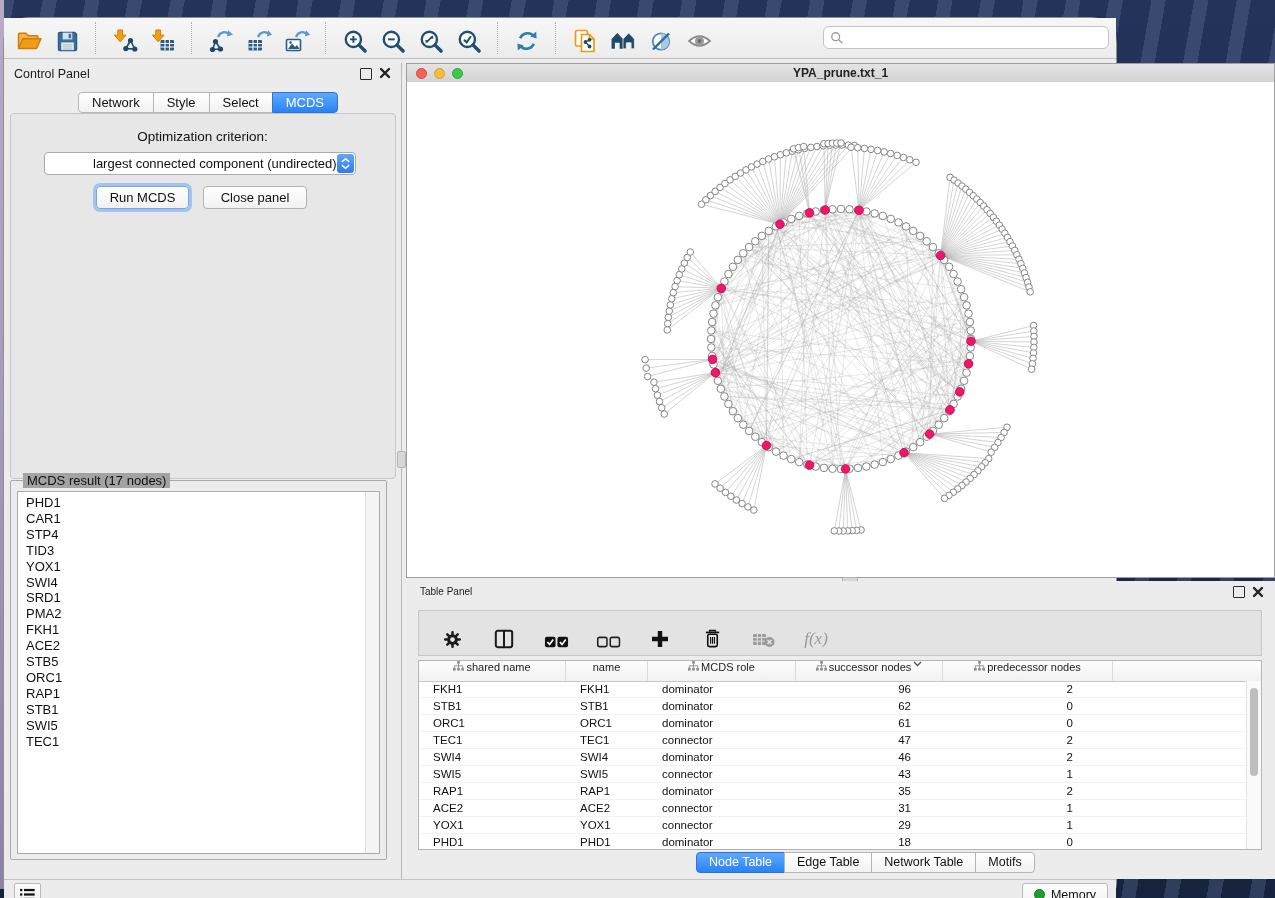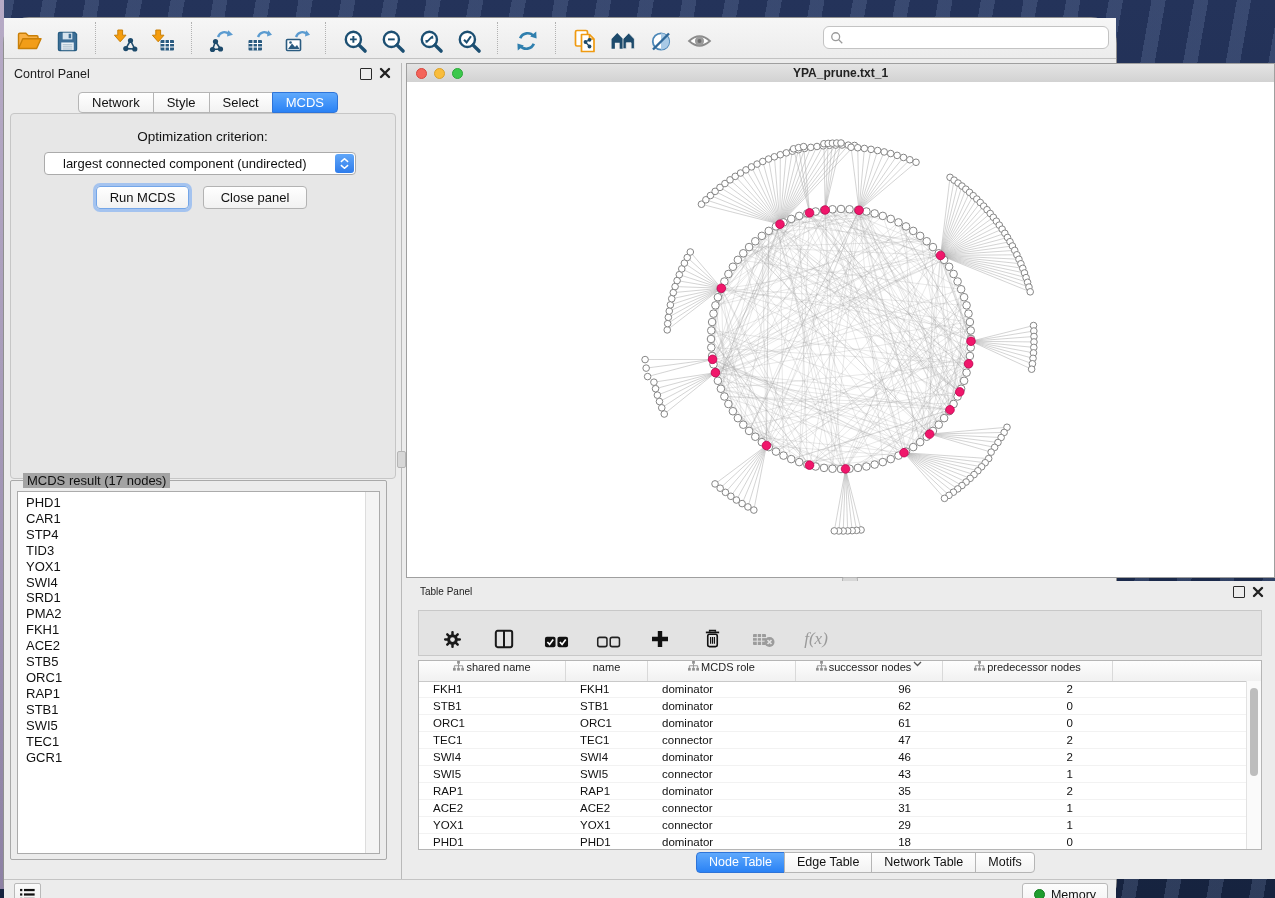--- a/index.html
+++ b/index.html
@@ -35,21 +35,21 @@
     font-size:13px;padding:2px 13px 3px;margin-left:-1px;height:21px;box-sizing:border-box;line-height:15px;}
   .seg .tab:first-child{border-radius:4px 0 0 4px;}
   .seg .tab:last-child{border-radius:0 4px 4px 0;}
   .seg .tab.active{background:linear-gradient(#5fa9fc,#2a82f5);border-color:#2e74d8;color:#fff;}
   .cp-tabs{left:75px;top:29px;}
   .cp-body{position:absolute;left:6px;top:50px;width:384px;height:364px;background:#e7e7e7;
     border:1px solid #c6c6c6;border-radius:4px;}
   .opt-label{position:absolute;left:0;top:66px;width:100%;text-align:center;font-size:13.5px;color:#111;}
   .dropdown{position:absolute;left:40px;top:89px;width:312px;height:23px;background:#fff;border:1px solid #ababab;
     border-radius:4px;box-sizing:border-box;display:flex;align-items:center;}
-  .dropdown .val{flex:1;font-size:13px;padding-left:18px;color:#111;white-space:nowrap;}
+  .dropdown .val{flex:1;font-size:13px;padding-left:18px;color:#111;white-space:nowrap;margin-left:30px;}
   .dd-stepper{width:19px;height:19px;margin-right:1px;border-radius:3px;
     background:linear-gradient(#61a7f9,#2e7ceb);display:flex;flex-direction:column;align-items:center;justify-content:center;gap:1px;}
   .btn{position:absolute;height:23px;background:linear-gradient(#ffffff,#f1f1f1);border:1px solid #b3b3b3;
     border-radius:4px;font-size:13px;color:#111;display:flex;align-items:center;justify-content:center;box-sizing:border-box;}
   .btn-run{left:92px;top:123px;width:93px;box-shadow:0 0 0 3px rgba(110,165,245,.55);border-color:#74a6e8;}
   .btn-closep{left:199px;top:123px;width:104px;}
   .mcds-field{position:absolute;left:6px;top:417px;width:375px;height:378px;border:1px solid #a9a9a9;
     border-radius:2px;background:#ececec;}
   .mcds-legend{position:absolute;left:12px;top:-8px;background:#a3a3a3;padding:0 4px;font-size:13px;color:#111;}
   .mcds-list{position:absolute;left:6px;top:10px;right:6px;bottom:5px;background:#fff;border:1px solid #ababab;overflow:hidden;}
@@ -323,21 +323,20 @@
               <div class="mcds-item">SRD1</div>
               <div class="mcds-item">PMA2</div>
               <div class="mcds-item">FKH1</div>
               <div class="mcds-item">ACE2</div>
               <div class="mcds-item">STB5</div>
               <div class="mcds-item">ORC1</div>
               <div class="mcds-item">RAP1</div>
               <div class="mcds-item">STB1</div>
               <div class="mcds-item">SWI5</div>
               <div class="mcds-item">TEC1</div>
-              <div class="mcds-item">GCR1</div>
             </div>
           <div class="mcds-scroll"></div>
         </div>
       </div>
     </div>
 
     <div class="vgrip"></div>
 
     <div class="net-window">
       <div class="net-titlebar">

